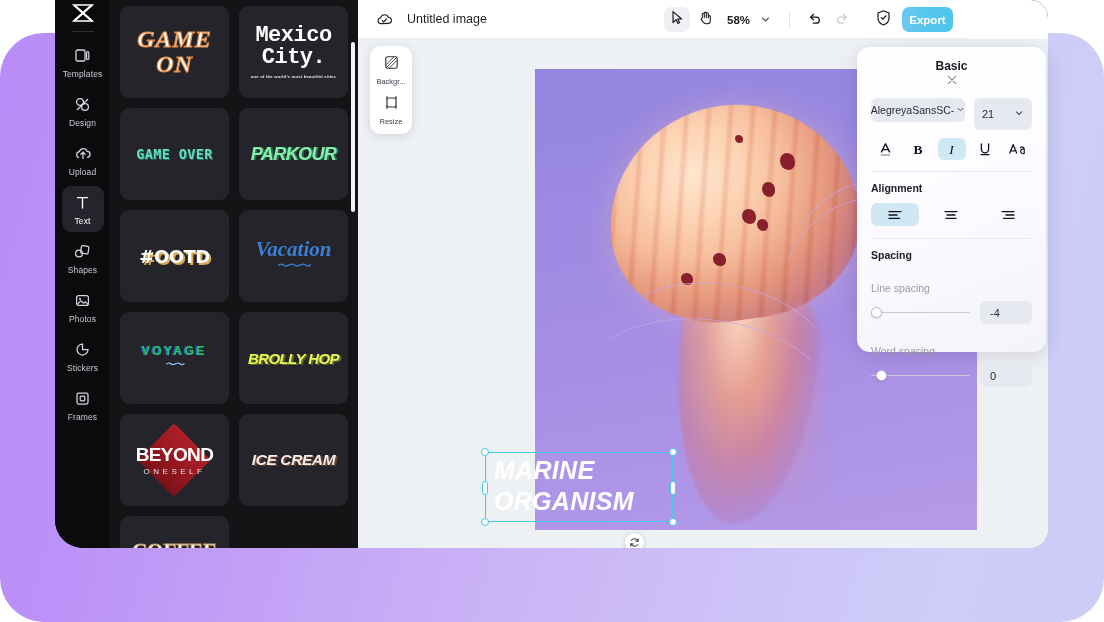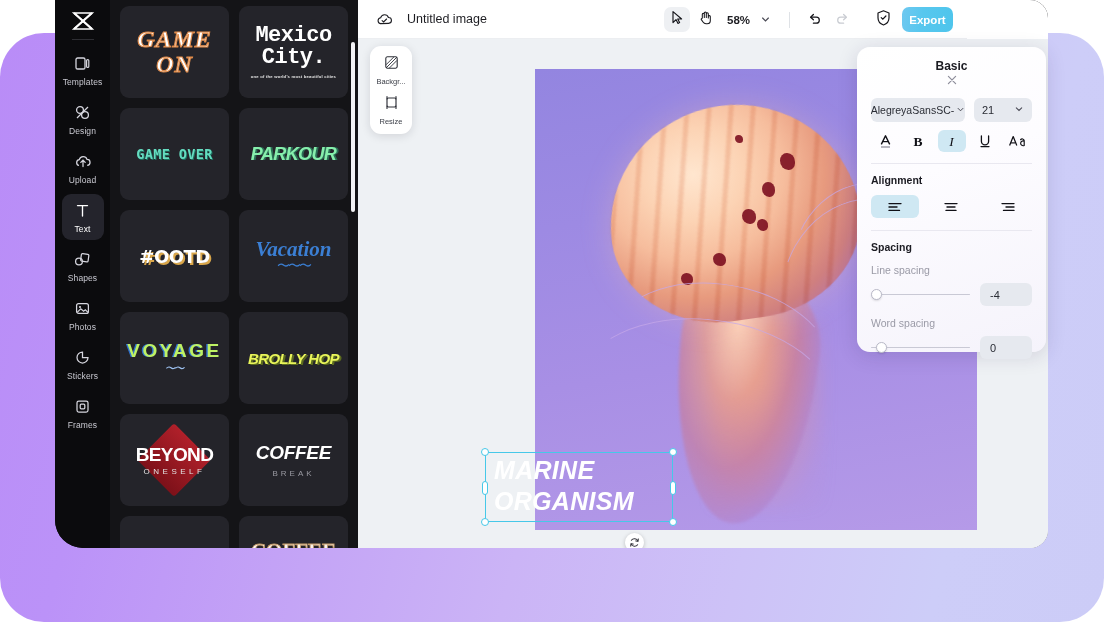--- a/index.html
+++ b/index.html
@@ -38,21 +38,20 @@
 
   
   .rail {
     position: absolute;
     left: 0; top: 0;
     width: 55px; height: 548px;
     background: #0b0b0d;
     display: flex;
     flex-direction: column;
     align-items: center;
-    padding-top: 8px;
   }
   .rail-logo { width: 30px; height: 26px; display:flex; align-items:center; justify-content:center; margin-bottom: 5px;}
   .rail-div { width: 22px; height: 1px; background: #2e2e33; margin-bottom: 7px;}
   .rail-item {
     width: 42px; height: 46px;
     display: flex; flex-direction: column;
     align-items: center; justify-content: center;
     gap: 3px; border-radius: 9px;
     cursor: pointer; margin-bottom: 3px;
   }
@@ -127,21 +126,21 @@
     letter-spacing: -.5px;
   }
   .t-vacation {
     font-family: "Liberation Serif", serif;
     font-style: italic; font-weight: bold; font-size: 21px;
     color: #3b7fd4; letter-spacing: 0;
   }
   .t-vacation-wave { color:#3b7fd4; font-size: 13px; margin-top:-5px; letter-spacing:-2px;}
   .t-voyage {
     font-family: "Liberation Sans", sans-serif;
-    font-weight: bold; font-size: 19px; color: #bef264;
+    font-weight: bold; font-size: 12px; color: #22c55e;
     letter-spacing: 2.5px;
     text-shadow: -1.5px 0 0 #2e6fd0;
   }
   .t-voyage-wave { color:#9fc3f2; font-size: 11px; margin-top:-1px; letter-spacing:-2px;}
   .t-brolly {
     font-family: "Liberation Sans", sans-serif;
     font-style: italic; font-weight: bold; font-size: 15px;
     color: #e9f55a; letter-spacing: -.6px;
     text-shadow: 2px 1px 0 #5c6b1f;
   }
@@ -319,40 +318,40 @@
   .props-head { display:flex; align-items:center; justify-content:center;flex-direction:column; }
   .props-title { font-size: 12px; font-weight: bold; color: #1b1b22; }
   .props-close { cursor:pointer; width:14px; height:14px; display:flex; align-items:center; justify-content:center;}
   .row-fonts { display:flex; gap: 9px; margin-top: 11px; }
   .font-pick {
     flex: 1; height: 24px; background: #e6e9ef; border-radius: 6px;
     display:flex; align-items:center; justify-content:center; gap:2px;
     font-size: 10.5px; color: #2a2d35; cursor:pointer; overflow:hidden;
   }
   .size-pick {
-    width: 58px; height: 24px; background:#e6e9ef; border-radius:6px;
+    width: 58px; height: 32px; background:#e6e9ef; border-radius:6px;
     display:flex; align-items:center; justify-content:space-between;
     padding: 0 8px; font-size: 11px; color:#2a2d35; cursor:pointer;
   }
   .row-style { display:flex; align-items:center; justify-content:space-between; margin-top: 8px; }
   .sbtn {
     width: 28px; height: 22px; border-radius: 6px;
     display:flex; align-items:center; justify-content:center;
     cursor:pointer; font-size: 14px; color:#111115;
   }
   .sbtn.active { background:#cfe8f3; }
   .hr { height:1px; background:#e9e8f0; margin: 11px 0 0 0; }
   .sec-title { font-size: 10.5px; font-weight:bold; color:#1b1b22; margin-top: 10px; }
   .row-align { display:flex; gap: 8px; margin-top: 9px; }
   .abtn {
     flex:1; height: 23px; border-radius: 6px;
     display:flex; align-items:center; justify-content:center; cursor:pointer;
   }
   .abtn.active { background:#cfe8f3; }
-  .sp-lbl { font-size: 10.5px; color: #9a9aa6; margin-top: 11px;}
+  .sp-lbl { font-size: 10.5px; color: #9a9aa6; margin-top: 21px;}
   .sp-row { display:flex; align-items:center; gap: 10px; margin-top: 7px;}
   .slider { position:relative; flex:1; height: 12px; display:flex; align-items:center; cursor:pointer;}
   .slider-track { width:100%; height:1.5px; background:#c9c9d5; border-radius:2px;}
   .slider-knob {
     position:absolute; width: 11px; height: 11px; border-radius:50%;
     background:#ffffff; border: 1.3px solid #b9b9c8;
     box-shadow: 0 1px 2px rgba(0,0,0,.12);
   }
   .sp-val {
     width: 52px; height: 23px; background:#e6e9ef; border-radius:6px;
@@ -501,24 +500,20 @@
         </div>
 
         <div class="tpl-card">
           <div class="t-beyond-wrap">
             <div class="t-beyond-dia"></div>
             <div class="t-beyond">BEYOND</div>
             <div class="t-beyond-sub">ONESELF</div>
           </div>
         </div>
 
-        <div class="tpl-card">
-          <div class="t-coffee">COFFEE</div>
-          <div class="t-coffee-sub">BREAK</div>
-        </div>
 
         <div class="tpl-card">
           <div class="t-icecream">ICE CREAM</div>
 
         </div>
 
         <div class="tpl-card">
           <div class="t-coffeetime">COFFEE
 TIME</div>
         </div>

